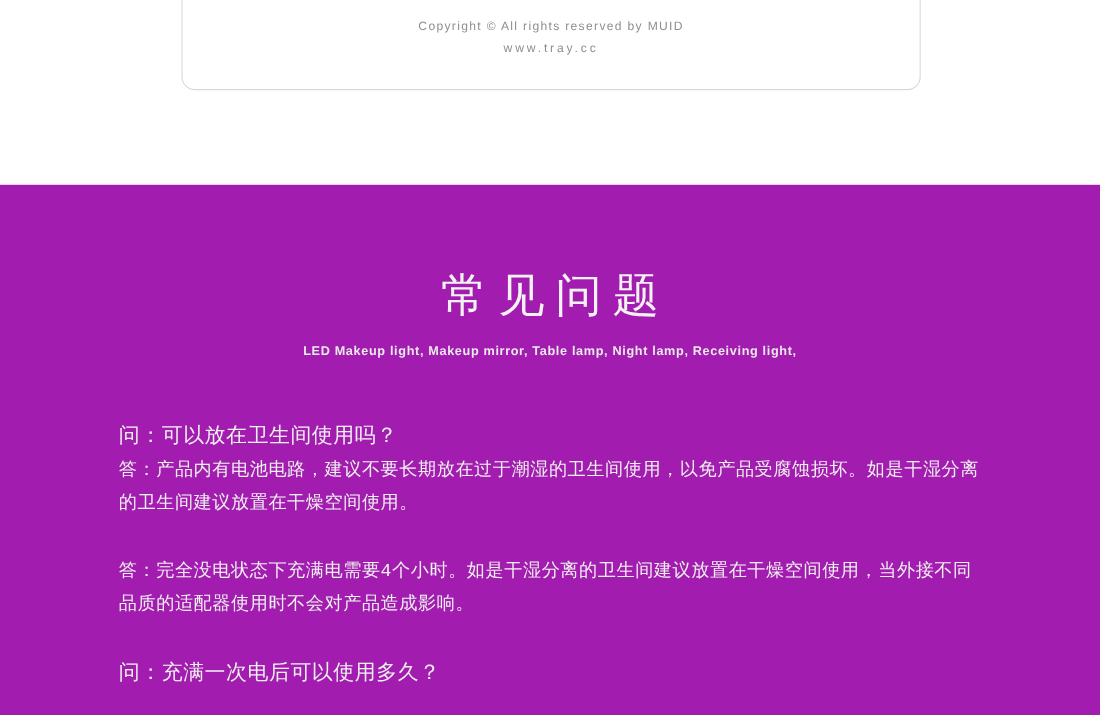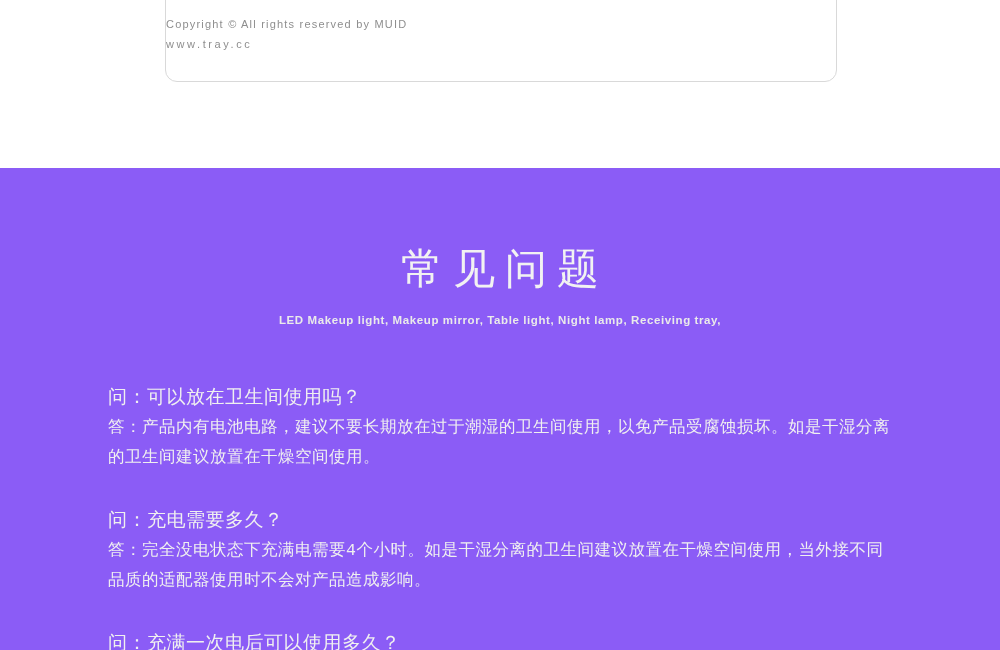--- a/index.html
+++ b/index.html
@@ -37,21 +37,21 @@
     background: #ffffff;
     border: 1px solid #d9d9d9;
     border-radius: 12px;
     box-shadow: 0 0 0 0 rgba(0,0,0,0);
   }
   .card-footer {
     position: absolute;
     left: 0;
     right: 0;
     bottom: 28px;
-    text-align: left;
+    text-align: center;
   }
   .copyright {
     color: #8e8e8e;
     font-size: 11px;
     letter-spacing: 1.2px;
     line-height: 18px;
     white-space: nowrap;
   }
   .site {
     color: #8e8e8e;
@@ -62,21 +62,21 @@
     white-space: nowrap;
   }
 
   
   .faq {
     position: absolute;
     top: 168px;
     left: 0;
     width: 1000px;
     height: 482px;
-    background: #8b5cf6;
+    background: #a21caf;
     color: #ffffff;
     overflow: hidden;
   }
   .faq-title {
     margin-top: 76px;
     text-align: center;
     font-size: 42px;
     letter-spacing: 10px;
     color: #f2f2f2;
     font-weight: 400;
@@ -123,31 +123,30 @@
     <div class="card">
       <div class="card-footer">
         <div class="copyright">Copyright © All rights reserved by MUID</div>
         <div class="site">www.tray.cc</div>
       </div>
     </div>
   </div>
 
   <div class="faq">
     <div class="faq-title">常见问题</div>
-    <div class="faq-sub">LED Makeup light, Makeup mirror, Table light, Night lamp, Receiving tray,</div>
+    <div class="faq-sub">LED Makeup light, Makeup mirror, Table lamp, Night lamp, Receiving light,</div>
 
     <div class="qa-wrap">
 
       <div class="qa-block">
         <div class="q-line">问：可以放在卫生间使用吗？</div>
         <div class="a-line">答：产品内有电池电路，建议不要长期放在过于潮湿的卫生间使用，以免产品受腐蚀损坏。如是干湿分离的卫生间建议放置在干燥空间使用。</div>
       </div>
 
       <div class="qa-block">
-        <div class="q-line">问：充电需要多久？</div>
         <div class="a-line">答：完全没电状态下充满电需要4个小时。如是干湿分离的卫生间建议放置在干燥空间使用，当外接不同品质的适配器使用时不会对产品造成影响。</div>
       </div>
 
       <div class="qa-block">
         <div class="q-line">问：充满一次电后可以使用多久？</div>
         <div class="a-line"></div>
       </div>
 
     </div>
   </div>

